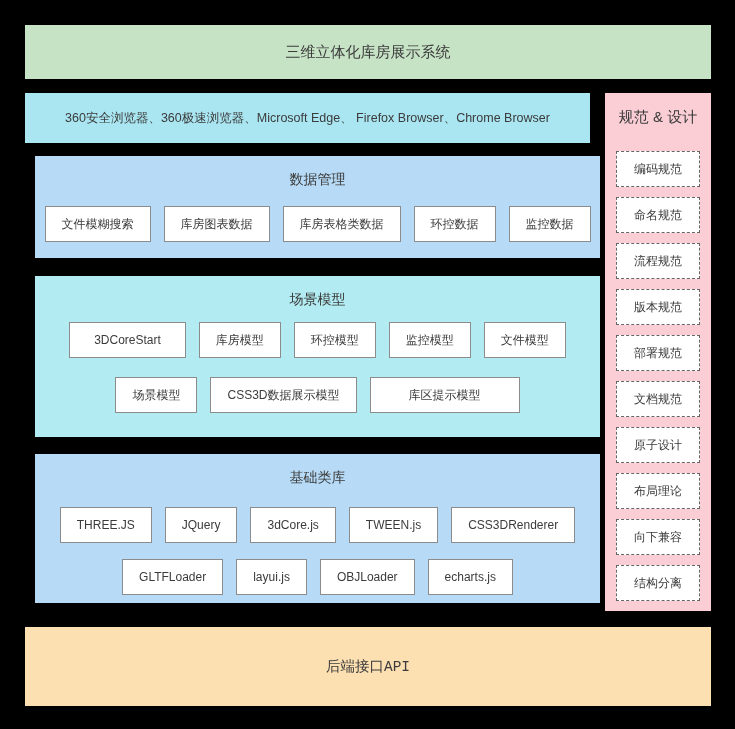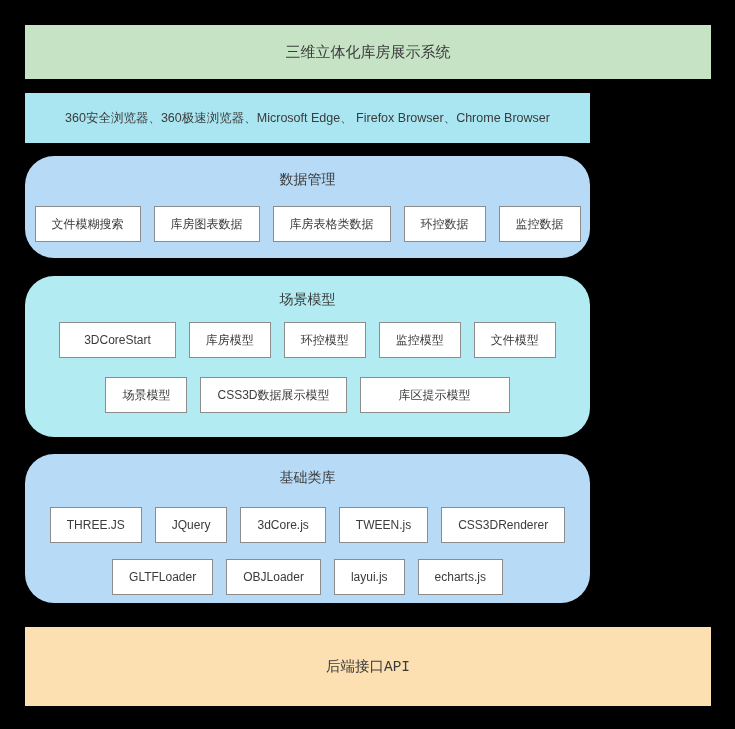--- a/index.html
+++ b/index.html
@@ -23,22 +23,22 @@
   
   .browsers {
     position:absolute; left:25px; top:93px; width:565px; height:50px;
     background:#a9e6f1;
     display:flex; align-items:center; justify-content:center;
     font-size:12.5px;
   }
 
   
   .section {
-    position:absolute; left:25px; width:565px;
-    display:flex; flex-direction:column; align-items:center;border-radius:29px;
+    position:absolute; left:35px; width:565px;
+    display:flex; flex-direction:column; align-items:center;
   }
   .section.data  { top:156px; height:102px; background:#b7dbf6; }
   .section.scene { top:276px; height:161px; background:#b2ecf2; }
   .section.base  { top:454px; height:149px; background:#b7dbf6; }
   .sec-title { margin-top:13px; font-size:14px; line-height:20px; }
   .row { display:flex; justify-content:center; gap:13px; }
   .section.data  .row       { margin-top:17px; }
   .section.scene .row.r1    { margin-top:13px; }
   .section.scene .row.r2    { margin-top:19px; }
   .section.base  .row.r1    { margin-top:20px; }
@@ -110,24 +110,37 @@
     <div class="sec-title">基础类库</div>
     <div class="row r1">
       <div class="box">THREE.JS</div>
       <div class="box">JQuery</div>
       <div class="box">3dCore.js</div>
       <div class="box">TWEEN.js</div>
       <div class="box">CSS3DRenderer</div>
     </div>
     <div class="row r2">
       <div class="box">GLTFLoader</div>
+      <div class="box">layui.js</div>
       <div class="box">OBJLoader</div>
-      <div class="box">layui.js</div>
       <div class="box">echarts.js</div>
     </div>
   </div>
 
+  <div class="spec-panel">
+    <div class="spec-title">规范 &amp; 设计</div>
+    <div class="dashed">编码规范</div>
+    <div class="dashed">命名规范</div>
+    <div class="dashed">流程规范</div>
+    <div class="dashed">版本规范</div>
+    <div class="dashed">部署规范</div>
+    <div class="dashed">文档规范</div>
+    <div class="dashed">原子设计</div>
+    <div class="dashed">布局理论</div>
+    <div class="dashed">向下兼容</div>
+    <div class="dashed">结构分离</div>
+  </div>
 
   <div class="banner orange">
     <span>后端接口API</span>
   </div>
 
 </div>
 
 </body></html>

